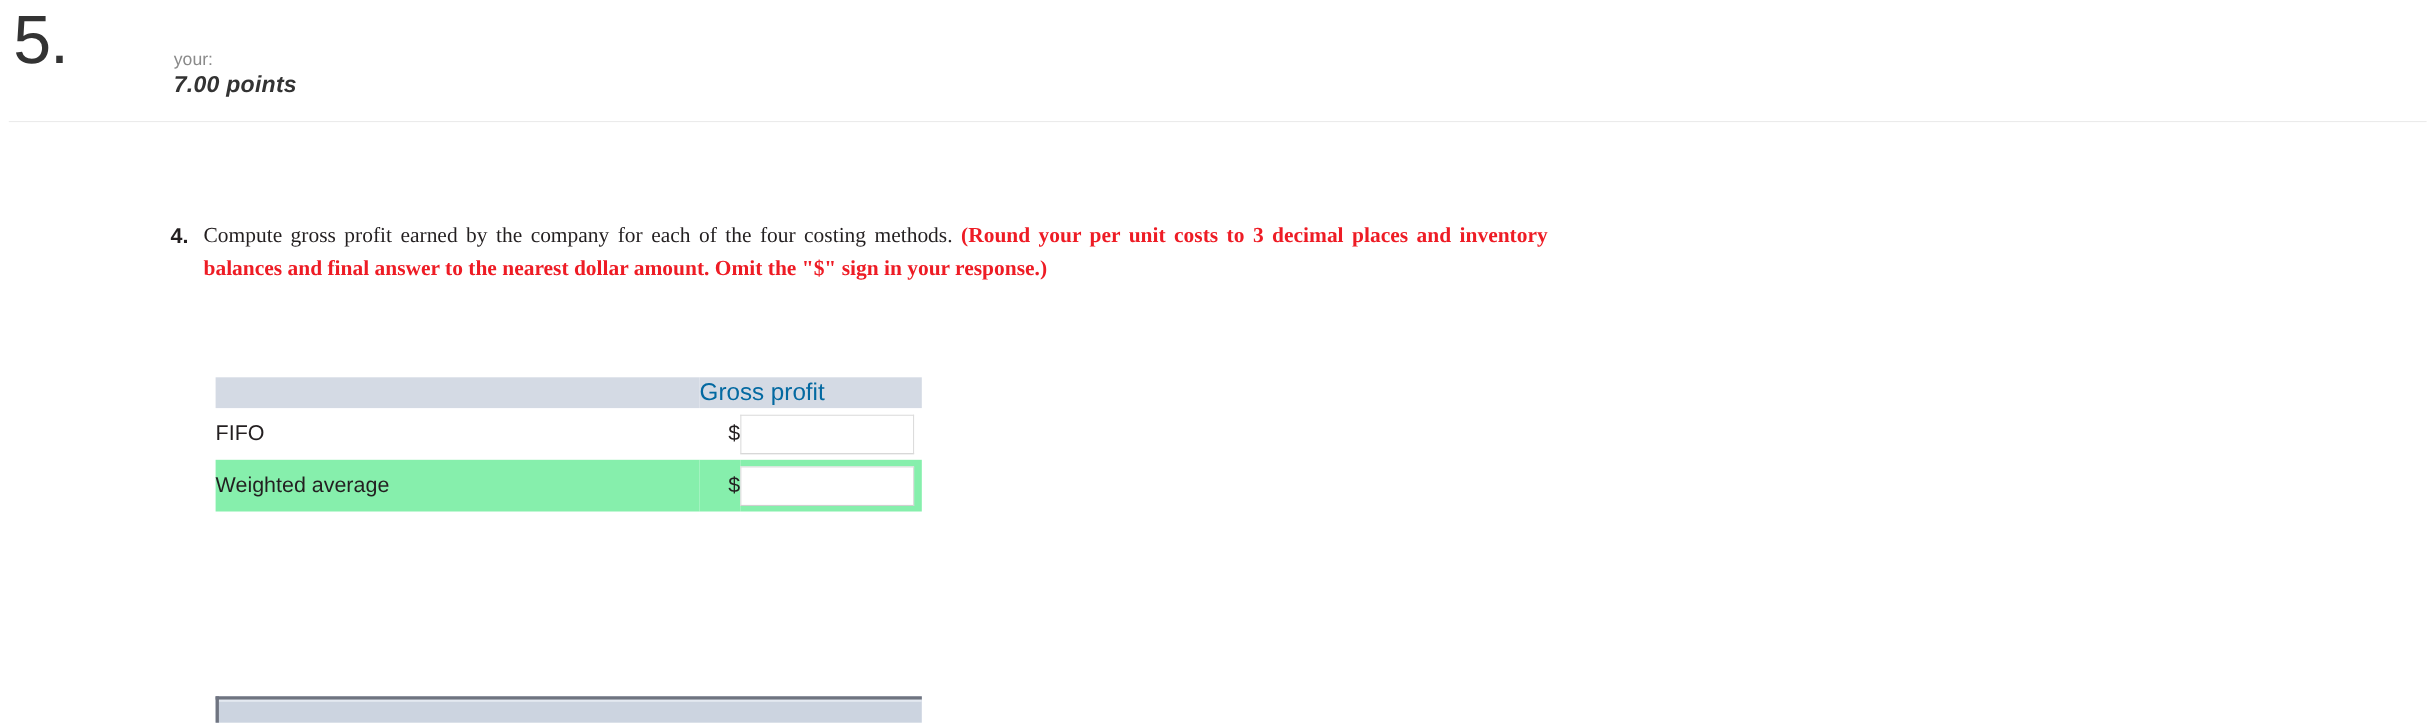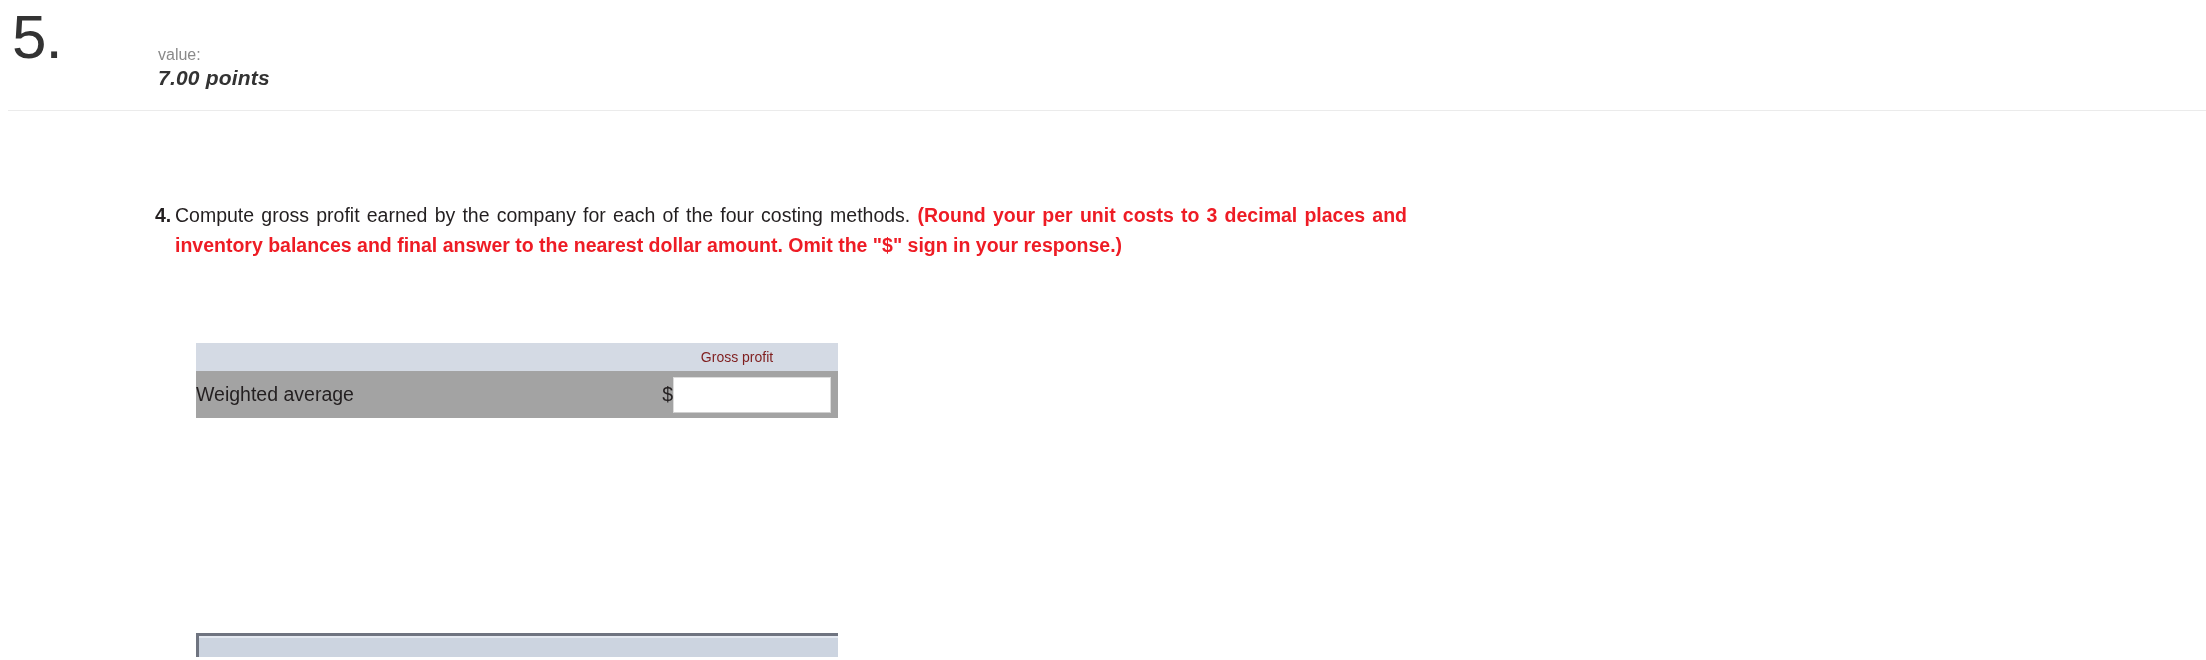--- a/index.html
+++ b/index.html
@@ -81,23 +81,24 @@
     text-align: justify;
     color: #231f20;
   }
   .q-prompt-num {
     font-weight: bold;
     display: inline-block;
     width: 30px;
   }
   .q-prompt-body {
     display: block;
-    margin-left: 20px;
+    margin-left: 30px;
     margin-top: -30px;
     text-align: justify;
+    font-family: Liberation Serif, serif;
   }
   .q-instruction {
     color: #ee1c25;
     font-weight: bold;
   }
 
   
   .answer-table-wrap {
     position: absolute;
     left: 196px;
@@ -120,28 +121,28 @@
   .col-input { width: 165px; }
 
   thead th {
     background: #d4dae4;
     height: 28px;
     vertical-align: middle;
   }
   th.head-blank { background: #d4dae4; }
   th.head-gross {
     background: #d4dae4;
-    text-align: center;
-    font-size: 14px;
-    color: #7f1d1d;
+    text-align: left;
+    font-size: 22px;
+    color: #0369a1;
     padding-left: 4px;
   }
 
   tbody tr { height: 47px; }
-  tbody tr.alt td { background: #a3a3a3; }
+  tbody tr.alt td { background: #86efac; }
   td.cell-label {
     font-size: 19.5px;
     color: #231f20;
     padding-left: 11px;
     vertical-align: middle;
     white-space: nowrap;
   }
   td.cell-dollar {
     font-size: 19.5px;
     color: #231f20;
@@ -190,21 +191,21 @@
     background: #e4e9f1;
   }
 </style>
 </head>
 <body>
 
 <div class="q-header">
   <div class="q-number">5.</div>
 
   <div class="q-value-block">
-    <span class="q-value-label">value:</span>
+    <span class="q-value-label">your:</span>
     <span class="q-value-points">7.00 points</span>
   </div>
 
   <div class="header-rule"></div>
 </div>
 
 <div class="q-body">
 
   <div class="q-prompt">
     <span class="q-prompt-num">4.</span>
@@ -221,20 +222,27 @@
         <col class="col-dollar">
         <col class="col-input">
       </colgroup>
       <thead>
         <tr>
           <th class="head-blank"></th>
           <th class="head-gross" colspan="2">Gross profit</th>
         </tr>
       </thead>
       <tbody>
+        <tr>
+          <td class="cell-label">FIFO</td>
+          <td class="cell-dollar">$</td>
+          <td class="cell-input">
+            <input class="answer-box" type="text" value="" style="">
+          </td>
+        </tr>
         <tr class="alt">
           <td class="cell-label">Weighted average</td>
           <td class="cell-dollar">$</td>
           <td class="cell-input">
             <input class="answer-box" type="text" value="" style="">
           </td>
         </tr>
       </tbody>
     </table>
   </div>

